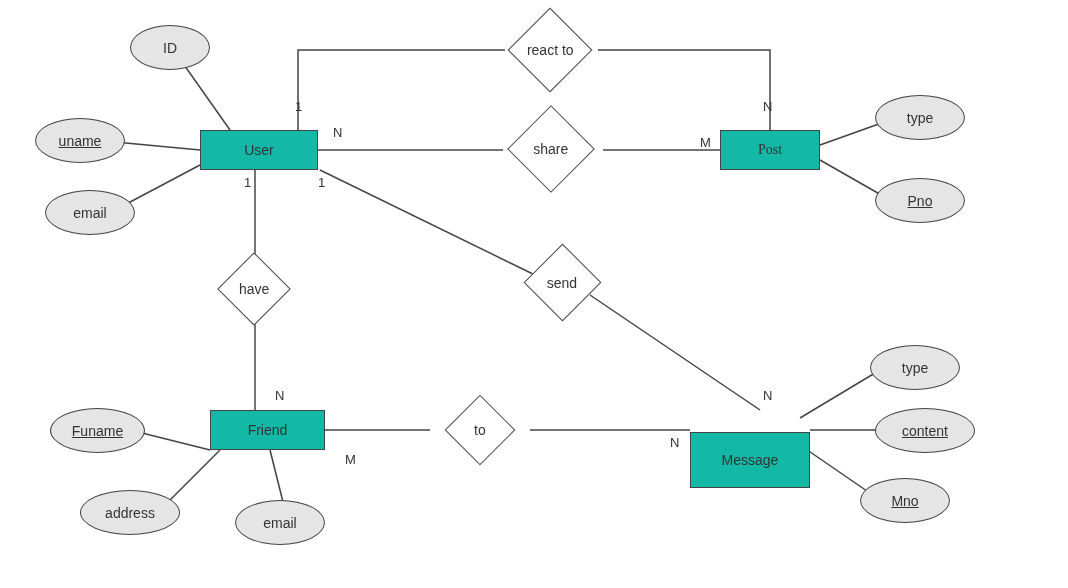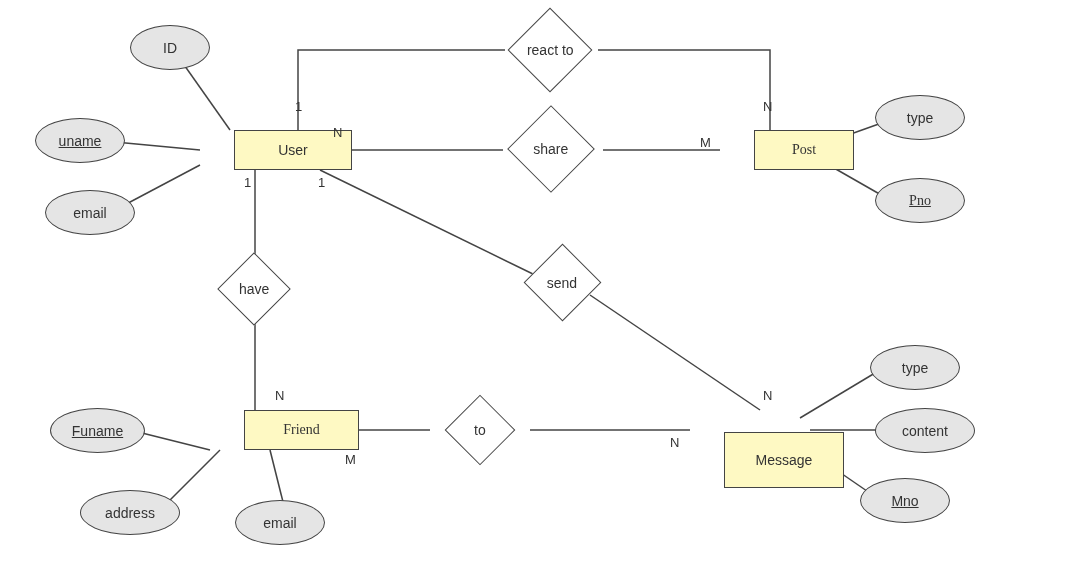--- a/index.html
+++ b/index.html
@@ -1,19 +1,19 @@
 <!DOCTYPE html>
 <html><head>
 <meta charset="utf-8">
 <style>
   html,body{margin:0;padding:0;width:1068px;height:588px;background:#fff;font-family:Arial,Helvetica,sans-serif;font-size:14px;color:#333;}
   .canvas{position:relative;width:1068px;height:588px;}
   svg{position:absolute;top:0;left:0;}
   .node{position:absolute;display:flex;align-items:center;justify-content:center;box-sizing:border-box;}
-  .entity{border:1.5px solid #444;background:#fef9c3;margin-left:34px;}
+  .entity{border:1.5px solid #444;background:#14b8a6;}
   .ellipse{border:1.5px solid #444;border-radius:50%;background:#e5e5e5;}
   .diamond{transform:rotate(45deg);border:1.5px solid #444;background:#fff;}
   .diamond span{transform:rotate(-45deg);white-space:nowrap;}
   .underline{text-decoration:underline;text-align:right;}
   .card{position:absolute;font-size:13px;color:#333;}
 </style>
 </head>
 <body>
 <div class="canvas">
 
@@ -51,21 +51,21 @@
     <line x1="800" y1="445" x2="880" y2="500"></line>
   </g>
 </svg>
 
 <div class="node entity" style="left:200px;top:130px;width:118px;height:40px;">
       <span>User</span>
     </div>
 <div class="node entity" style="left:720px;top:130px;width:100px;height:40px;font-family:Liberation Serif, serif;">
       <span>Post</span>
     </div>
-<div class="node entity" style="left:210px;top:410px;width:115px;height:40px;font-family:Liberation Serif, serif;">
+<div class="node entity" style="left:210px;top:410px;width:115px;height:40px;">
       <span>Friend</span>
     </div>
 <div class="node entity" style="left:690px;top:432px;width:120px;height:56px;">
       <span>Message</span>
     </div>
 
 <div class="node diamond" style="left:520px;top:20px;width:60px;height:60px;">
       <span>react to</span>
     </div>
 <div class="node diamond" style="left:520px;top:118px;width:62px;height:62px;">
@@ -87,38 +87,38 @@
 <div class="node ellipse" style="left:35px;top:118px;width:90px;height:45px;">
       <span class="underline">uname</span>
     </div>
 <div class="node ellipse" style="left:45px;top:190px;width:90px;height:45px;">
       <span>email</span>
     </div>
 
 <div class="node ellipse" style="left:875px;top:95px;width:90px;height:45px;">
       <span>type</span>
     </div>
-<div class="node ellipse" style="left:875px;top:178px;width:90px;height:45px;font-family:Liberation Serif, serif;">
+<div class="node ellipse" style="left:875px;top:178px;width:90px;height:45px;">
       <span class="underline">Pno</span>
     </div>
 
 <div class="node ellipse" style="left:50px;top:408px;width:95px;height:45px;">
       <span class="underline">Funame</span>
     </div>
 <div class="node ellipse" style="left:80px;top:490px;width:100px;height:45px;text-align:center;">
       <span>address</span>
     </div>
 <div class="node ellipse" style="left:235px;top:500px;width:90px;height:45px;">
       <span>email</span>
     </div>
 
 <div class="node ellipse" style="left:870px;top:345px;width:90px;height:45px;">
       <span>type</span>
     </div>
-<div class="node ellipse" style="left:875px;top:408px;width:100px;height:45px;">
+<div class="node ellipse" style="left:875px;top:408px;width:100px;height:45px;text-decoration:underline;">
       <span>content</span>
     </div>
 <div class="node ellipse" style="left:860px;top:478px;width:90px;height:45px;">
       <span class="underline">Mno</span>
     </div>
 
 <div class="card" style="left:295px;top:99px;">1</div>
 <div class="card" style="left:763px;top:99px;">N</div>
 <div class="card" style="left:333px;top:125px;">N</div>
 <div class="card" style="left:700px;top:135px;">M</div>

